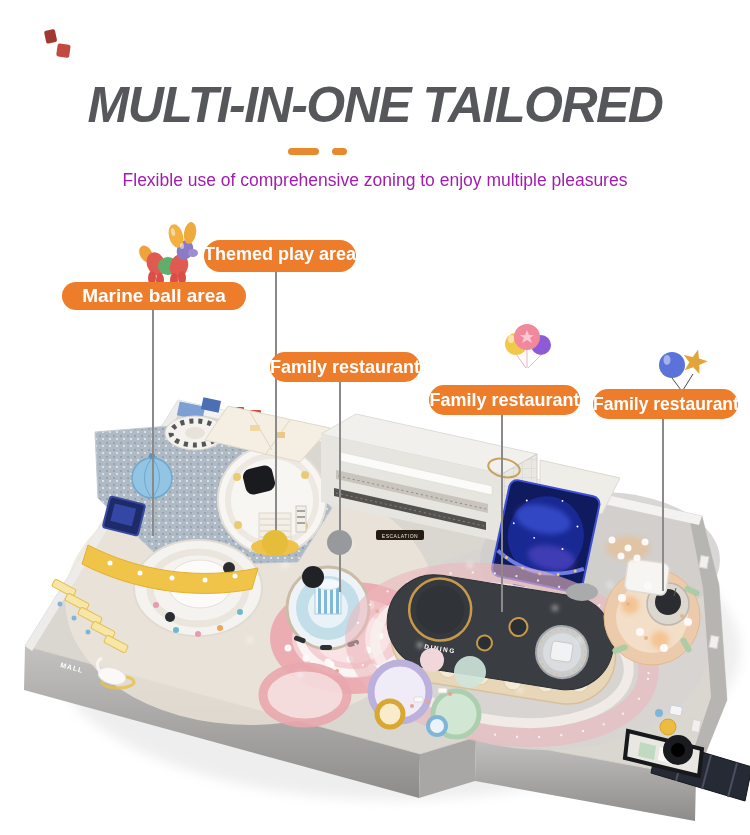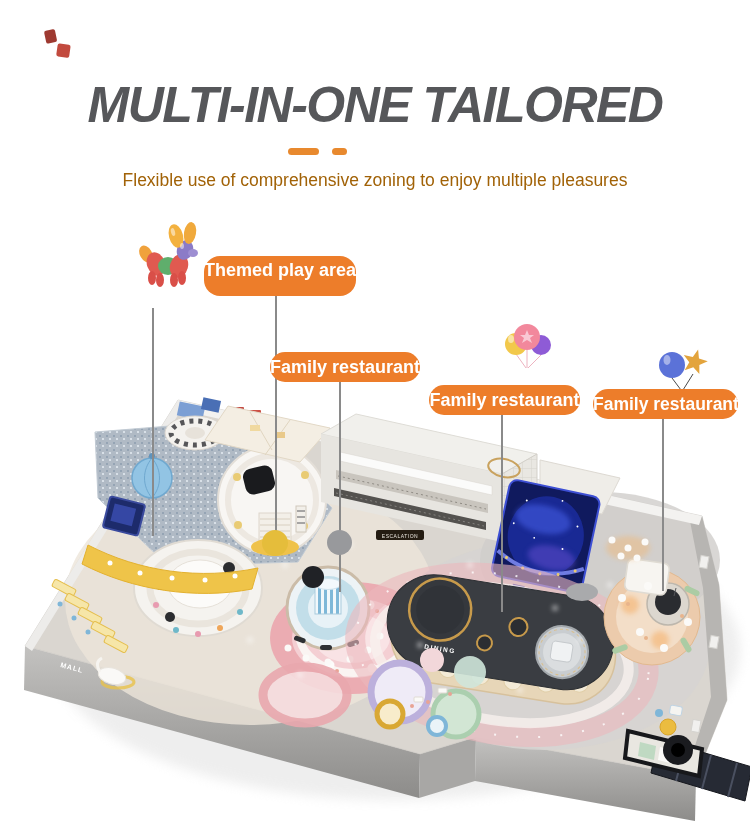--- a/index.html
+++ b/index.html
@@ -7,26 +7,26 @@
          font-family:"Liberation Sans", sans-serif;padding-left:33px;}
   
   .title{position:absolute;left:0;top:76px;width:750px;text-align:center;
          font-size:50px;font-weight:bold;font-style:italic;letter-spacing:-1.5px;
          color:#56575A;z-index:3;white-space:nowrap;}
   .divider{position:absolute;top:148px;left:0;width:750px;height:8px;z-index:3;}
   .dash{position:absolute;height:7px;border-radius:4px;background:#E8892E;}
   .dash-long{left:288px;width:31px;}
   .dash-short{left:332px;width:15px;}
   .subtitle{position:absolute;left:0;top:170px;width:750px;text-align:center;
-            font-size:17.5px;color:#a16207;z-index:3;}
+            font-size:17.5px;color:#a21caf;z-index:3;}
   
   .pill{position:absolute;z-index:4;background:#ED7D2A;color:#ffffff;
         font-weight:bold;text-align:center;border-radius:16px;
         box-sizing:border-box;white-space:nowrap;}
-  .pill-themed {left:204px;top:256px;width:152px;height:40px;line-height:28px;font-size:18px;}
+  .pill-themed {left:204px;top:240px;width:152px;height:32px;line-height:28px;font-size:18px;}
   .pill-marine {left:62px; top:282px;width:184px;height:28px;line-height:28px;font-size:19px;}
   .pill-fr1    {left:270px;top:352px;width:150px;height:30px;line-height:30px;font-size:18px;}
   .pill-fr2    {left:429px;top:385px;width:151px;height:30px;line-height:30px;font-size:18px;}
   .pill-fr3    {left:593px;top:389px;width:145px;height:30px;line-height:30px;font-size:17.5px;}
   
   .leader{position:absolute;width:2px;background:#8A8A8A;z-index:2;}
   .anchor{position:absolute;border-radius:50%;z-index:2;}
   .anchor-yellow{left:262px;top:530px;width:26px;height:26px;background:#E5BD3B;}
   .anchor-gray  {left:327px;top:530px;width:25px;height:25px;background:#98999C;}
   
@@ -52,20 +52,21 @@
 
   <div class="leader" style="left:152px;top:308px;height:228px;"></div>
   <div class="leader" style="left:275px;top:265px;height:278px;"></div>
   <div class="leader" style="left:339px;top:381px;height:211px;"></div>
   <div class="leader" style="left:501px;top:414px;height:198px;"></div>
   <div class="leader" style="left:662px;top:418px;height:173px;"></div>
   <div class="anchor anchor-yellow"></div>
   <div class="anchor anchor-gray"></div>
 
   <div class="pill pill-themed">Themed play area</div>
+  <div class="pill pill-marine">Marine ball area</div>
   <div class="pill pill-fr1">Family restaurant</div>
   <div class="pill pill-fr2">Family restaurant</div>
   <div class="pill pill-fr3">Family restaurant</div>
 
   <svg class="map-svg" width="750" height="835" viewBox="0 0 750 835">
     <defs>
       <linearGradient id="wallGrad" x1="0" y1="0" x2="0" y2="1">
         <stop offset="0" stop-color="#C3C2C0"></stop>
           <stop offset="1" stop-color="#8D8C8A"></stop>
       </linearGradient>

